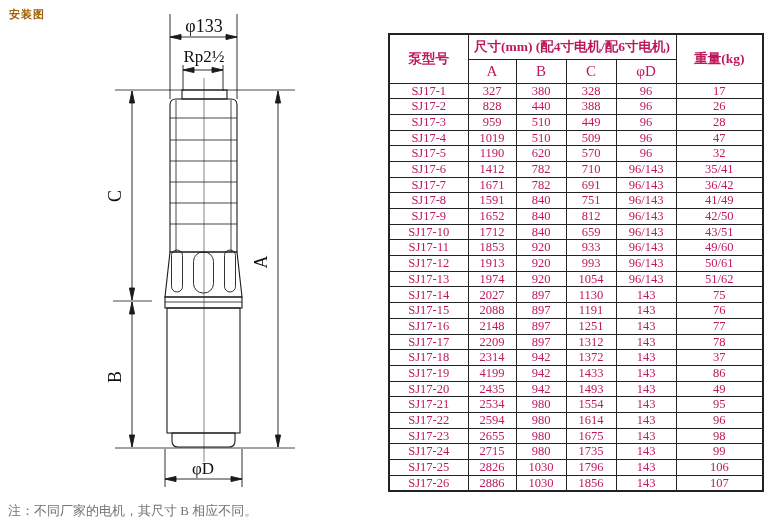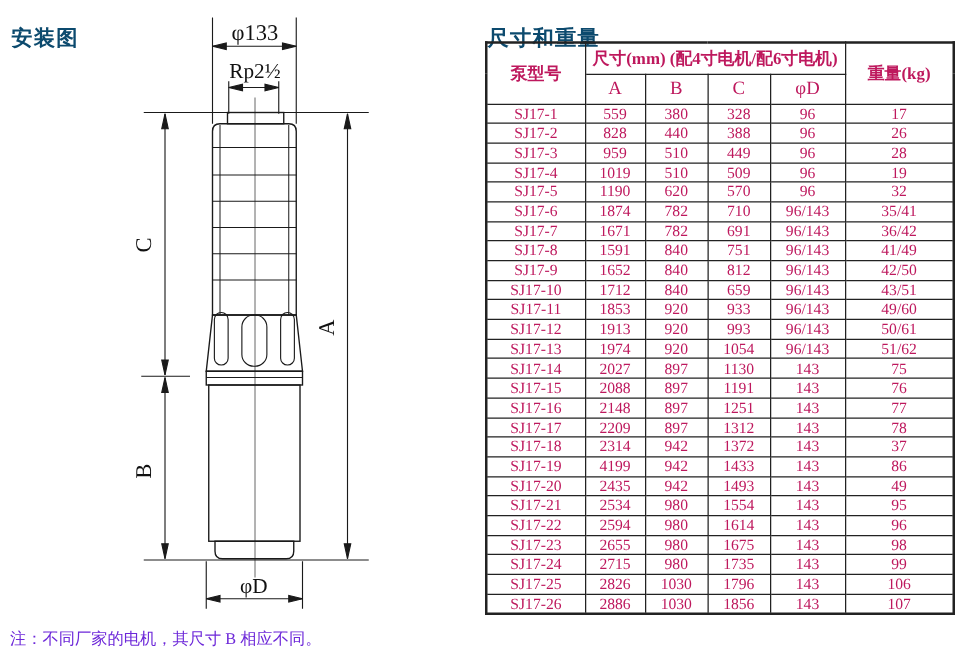--- a/index.html
+++ b/index.html
@@ -10,35 +10,34 @@
     height: 525px;
     background: #ffffff;
     font-family: "Liberation Serif", "DejaVu Serif", serif;
     color: #1a1a1a;
     overflow: hidden;
   }
   .panel-title {
     position: absolute;
     font-family: "Liberation Sans", "DejaVu Sans", sans-serif;
     font-weight: bold;
-    font-size: 17px;
-    color: #0c4a6e;
+    font-size: 11px;
+    color: #a16207;
     letter-spacing: 1px;
     white-space: nowrap;
-    margin-top: 12px;
   }
   #left-title  { left: 9px;  top: 7px; }
   #right-title { left: 390px; top: 7px; }
   #diagram-svg { position: absolute; left: 0; top: 0; }
   #footnote {
     position: absolute;
     left: 8px;
     top: 502px;
     font-size: 13px;
-    color: #6d28d9;
+    color: #737373;
     white-space: nowrap;
   }
   .dim-table {
     position: absolute;
     left: 388px;
     top: 33px;
     width: 374px;
     border-collapse: collapse;
     table-layout: fixed;
     font-family: "Liberation Serif", "DejaVu Serif", serif;
@@ -63,21 +62,20 @@
     fill: #111111;
   }
 </style>
 </head>
 <body>
 
 <div class="page">
 
   <div id="left-title" class="panel-title">安装图</div>
 
-  <div id="right-title" class="panel-title">尺寸和重量</div>
 
   <svg id="diagram-svg" width="390" height="525" viewBox="0 0 390 525" stroke-linecap="butt">
 
     <line x1="204" y1="78" x2="204" y2="462" stroke="#333" stroke-width="0.6"></line>
 
     <g stroke="#1a1a1a" stroke-width="1.1" fill="none">
 
       <line x1="115" y1="90" x2="295" y2="90" stroke-width="0.8"></line>
 
       <rect x="182" y="90" width="45" height="9"></rect>
@@ -167,21 +165,21 @@
       <tr>
         <th class="letter">A</th>
         <th class="letter">B</th>
         <th class="letter">C</th>
         <th class="letter">φD</th>
       </tr>
     </thead>
     <tbody id="table-body">
         <tr>
           <td>SJ17-1</td>
-          <td>559</td>
+          <td>327</td>
           <td>380</td>
           <td>328</td>
           <td>96</td>
           <td>17</td>
         </tr>
         <tr>
           <td>SJ17-2</td>
           <td>828</td>
           <td>440</td>
           <td>388</td>
@@ -195,33 +193,33 @@
           <td>449</td>
           <td>96</td>
           <td>28</td>
         </tr>
         <tr>
           <td>SJ17-4</td>
           <td>1019</td>
           <td>510</td>
           <td>509</td>
           <td>96</td>
-          <td>19</td>
+          <td>47</td>
         </tr>
         <tr>
           <td>SJ17-5</td>
           <td>1190</td>
           <td>620</td>
           <td>570</td>
           <td>96</td>
           <td>32</td>
         </tr>
         <tr>
           <td>SJ17-6</td>
-          <td>1874</td>
+          <td>1412</td>
           <td>782</td>
           <td>710</td>
           <td>96/143</td>
           <td>35/41</td>
         </tr>
         <tr>
           <td>SJ17-7</td>
           <td>1671</td>
           <td>782</td>
           <td>691</td>

